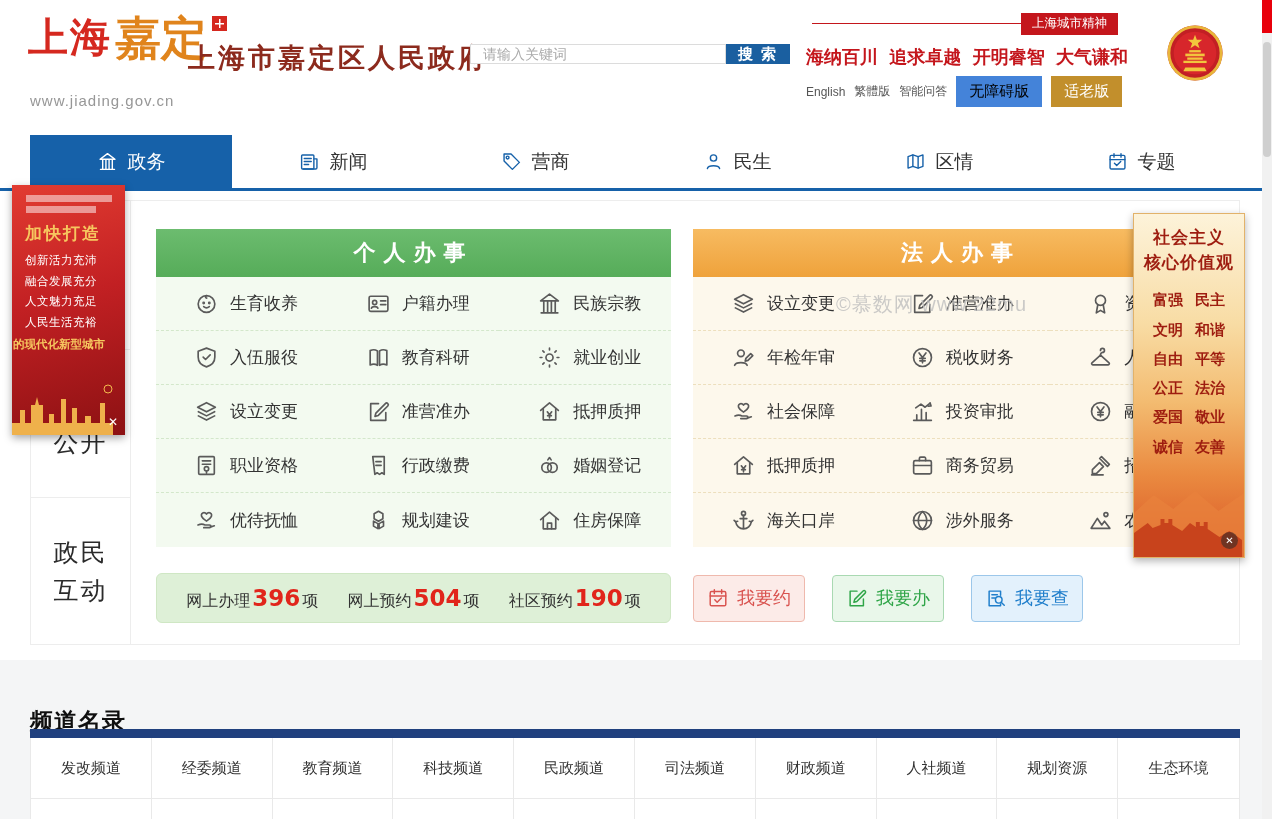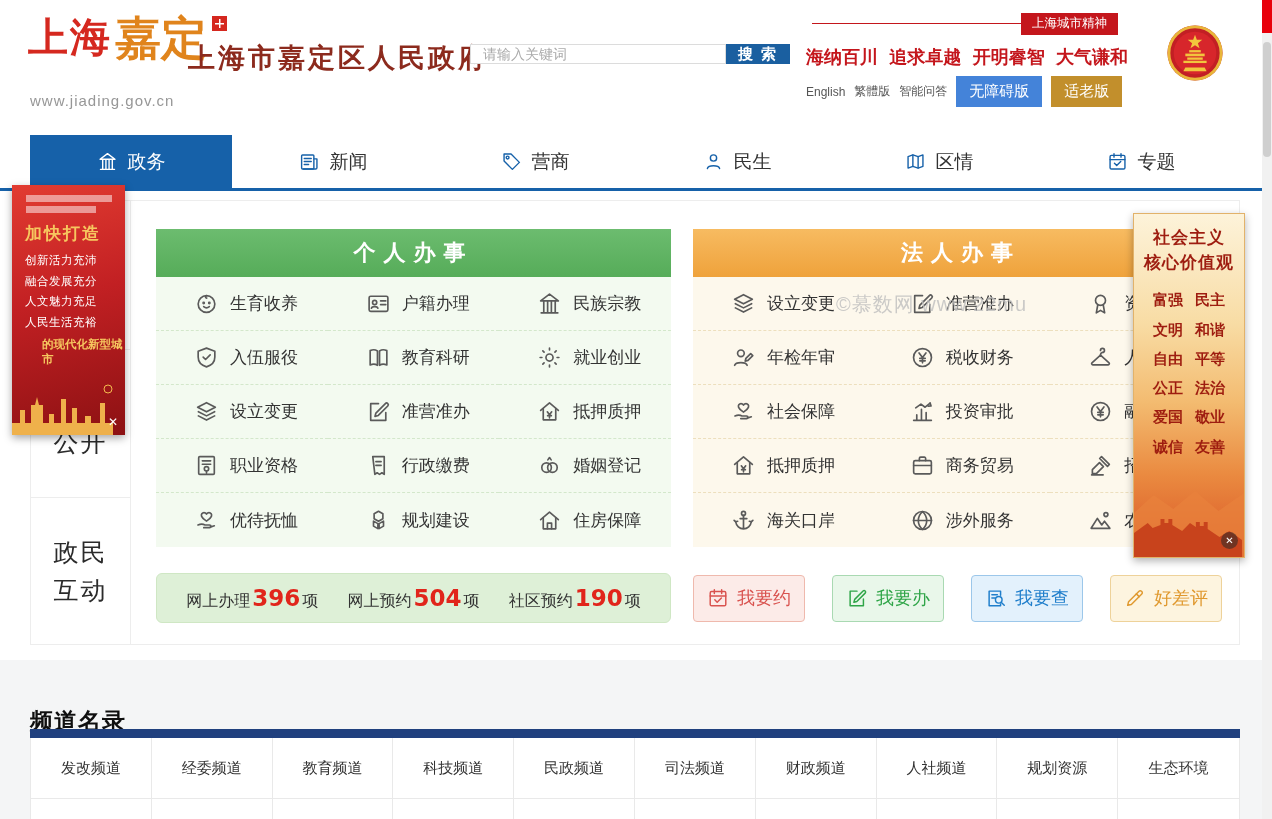--- a/index.html
+++ b/index.html
@@ -27,21 +27,21 @@
     letter-spacing:2px;cursor:pointer;font-family:"Liberation Sans",sans-serif;}
 
   .spirit{position:absolute;left:812px;top:13px;width:306px;height:22px;text-align:right;}
   .spirit-rule{position:absolute;left:0;right:0;top:10px;height:1px;background:#c4161c;}
   .spirit-badge{position:relative;display:inline-block;background:#c4161c;color:#fff;font-size:12.5px;
     padding:3px 11px;line-height:1.25;}
   .spirit-words{position:absolute;left:806px;top:45px;width:322px;display:flex;justify-content:space-between;
     font-family:"Liberation Serif",serif;font-weight:bold;font-size:18px;color:#c4161c;}
   .quick-row{position:absolute;left:806px;top:76px;display:flex;align-items:center;gap:9px;}
   .qlink{font-size:12px;color:#555;cursor:pointer;text-decoration:none;}
-  .btn-access{background:#4483d9;color:#ffffff;border:none;font-size:15px;padding:6px 13px;cursor:pointer;
+  .btn-access{background:#4483d9;color:#000000;border:none;font-size:15px;padding:6px 13px;cursor:pointer;
     font-family:"Liberation Sans",sans-serif;}
   .btn-elder{background:#c28f2c;color:#fff;border:none;font-size:15px;padding:6px 13px;cursor:pointer;
     font-family:"Liberation Sans",sans-serif;}
   .emblem{position:absolute;left:1166px;top:24px;width:58px;height:58px;}
   .emblem svg{width:100%;height:100%;}
 
   
   .nav{position:absolute;left:0;top:135px;width:100%;height:53px;background:#fff;border-bottom:3px solid #1661a9;}
   .nav-inner{margin:0 30px;height:53px;display:flex;}
   .nav-item{flex:1;display:flex;align-items:center;justify-content:center;gap:10px;font-size:19px;color:#333;cursor:pointer;}
@@ -92,21 +92,21 @@
 
   
   .left-banner{position:absolute;left:12px;top:185px;width:113px;height:250px;z-index:30;overflow:hidden;
     background:linear-gradient(165deg,#e23c31 0%,#c22023 45%,#8c1113 100%);box-shadow:0 3px 8px rgba(0,0,0,.35);}
   .lb-mini{margin:10px auto 0;width:86px;}
   .lb-mini span{display:block;height:7px;background:rgba(255,255,255,.5);margin-bottom:4px;}
   .lb-mini span:nth-child(2){width:70px;}
   .lb-headline{color:#f6c75f;font-size:17px;font-weight:bold;font-family:"Liberation Serif",serif;
     margin:9px 0 5px 13px;letter-spacing:2px;}
   .lb-line{color:#fff;font-size:11.5px;line-height:1.8;margin-left:13px;letter-spacing:.5px;}
-  .lb-tagline{color:#f6c75f;font-size:11.5px;font-weight:bold;margin:4px 0 0 30px;}
+  .lb-tagline{color:#f6c75f;font-size:11.5px;font-weight:bold;margin:4px 0 0 1px;}
   .lb-sky{position:absolute;left:0;bottom:0;width:100%;height:56px;}
   .lb-close{position:absolute;right:7px;bottom:7px;color:#fff;font-size:12px;line-height:1;cursor:pointer;}
 
   
   .right-banner{position:absolute;left:1133px;top:213px;width:112px;height:345px;z-index:30;overflow:hidden;
     background:linear-gradient(180deg,#fdf3da 0%,#f8dca4 32%,#f3bb70 55%,#ea8a40 76%,#d95525 100%);
     border:1px solid #e2b26a;box-sizing:border-box;box-shadow:0 3px 8px rgba(0,0,0,.3);}
   .rb-title{margin-top:12px;text-align:center;color:#9e1d10;font-weight:bold;font-size:17px;line-height:1.45;
     font-family:"Liberation Serif",serif;letter-spacing:1px;}
   .rb-values{margin-top:10px;position:relative;z-index:1;}
@@ -514,27 +514,20 @@
           <span>我要办</span>
         </button>
         <button class="action-btn" style="color:#1f7ecb;background:#e3f1fc;border-color:#9cc7ea">
           <svg class="act-ic" viewBox="0 0 24 24" fill="none" stroke="currentColor" stroke-width="1.6" stroke-linecap="round" stroke-linejoin="round">
             <path d="M17 9V4.5H4.5v16H17v-2"></path>
             <path d="M7.5 8.5h6M7.5 12h3.5"></path>
             <circle cx="15" cy="14" r="3.6"></circle>
             <path d="M17.6 16.6L21 20"></path>
           </svg>
           <span>我要查</span>
-        </button>
-        <button class="action-btn" style="color:#e0992f;background:#fdf4df;border-color:#eed29a">
-          <svg class="act-ic" viewBox="0 0 24 24" fill="none" stroke="currentColor" stroke-width="1.6" stroke-linecap="round" stroke-linejoin="round">
-            <path d="M4 20l1-4L16.4 4.6a1.8 1.8 0 012.6 0l.4.4a1.8 1.8 0 010 2.6L8 19z"></path>
-            <path d="M13.5 7.5l3 3"></path>
-          </svg>
-          <span>好差评</span>
         </button>
       </div>
 
     <div class="watermark">©慕数网 www.22mu</div>
   </main>
 
   <aside class="left-banner">
     <div class="lb-mini">
         <span></span>
         <span></span>

